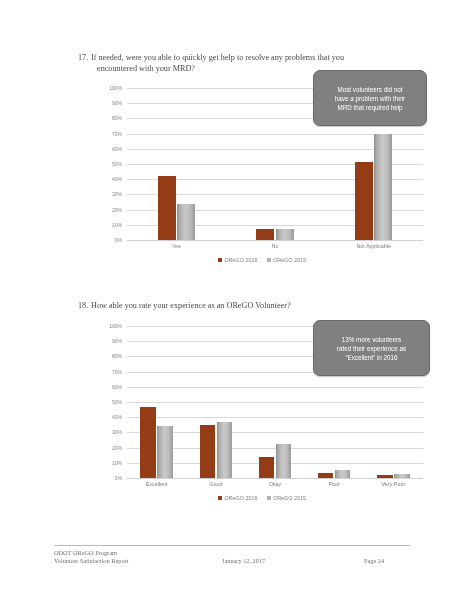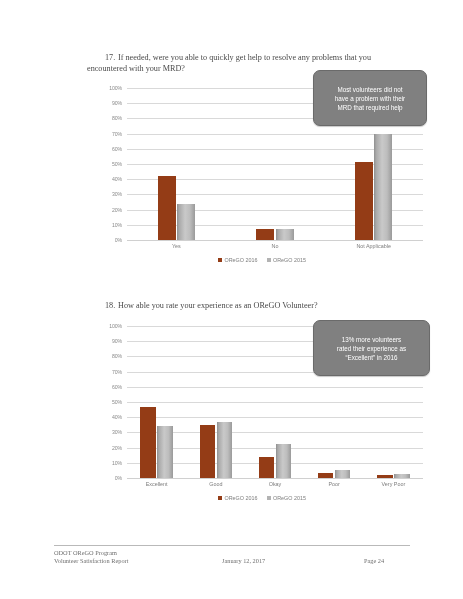--- a/index.html
+++ b/index.html
@@ -8,23 +8,23 @@
     font-family:"Liberation Serif",serif;
     color:#3f3f3f;overflow:hidden;position:relative;
   }
   .page{position:relative;width:463px;height:599px;}
 
   
   .question{
     position:absolute;font-family:"Liberation Serif",serif;
     font-size:8.2px;line-height:11px;color:#4a4a4a;
   }
-  .q-num{display:inline-block;width:13px;margin-left:27px;}
+  .q-num{display:inline-block;width:13px;}
   .q-text{display:inline;margin-top:22px;}
-  .q-line2{display:block;margin-left:9px;}
+  .q-line2{display:block;margin-left:19px;}
 
   
   .chart-block{position:absolute;}
   .ylab{
     position:absolute;right:0;width:26px;text-align:right;
     font-family:"Liberation Sans",sans-serif;font-size:5.2px;
     color:#8a8a8a;transform:translateY(-50%);letter-spacing:-0.1px;
   }
   .gridline{position:absolute;height:1px;background:#d9d9d9;}
   .gridline.base{background:#d0d0d0;}

